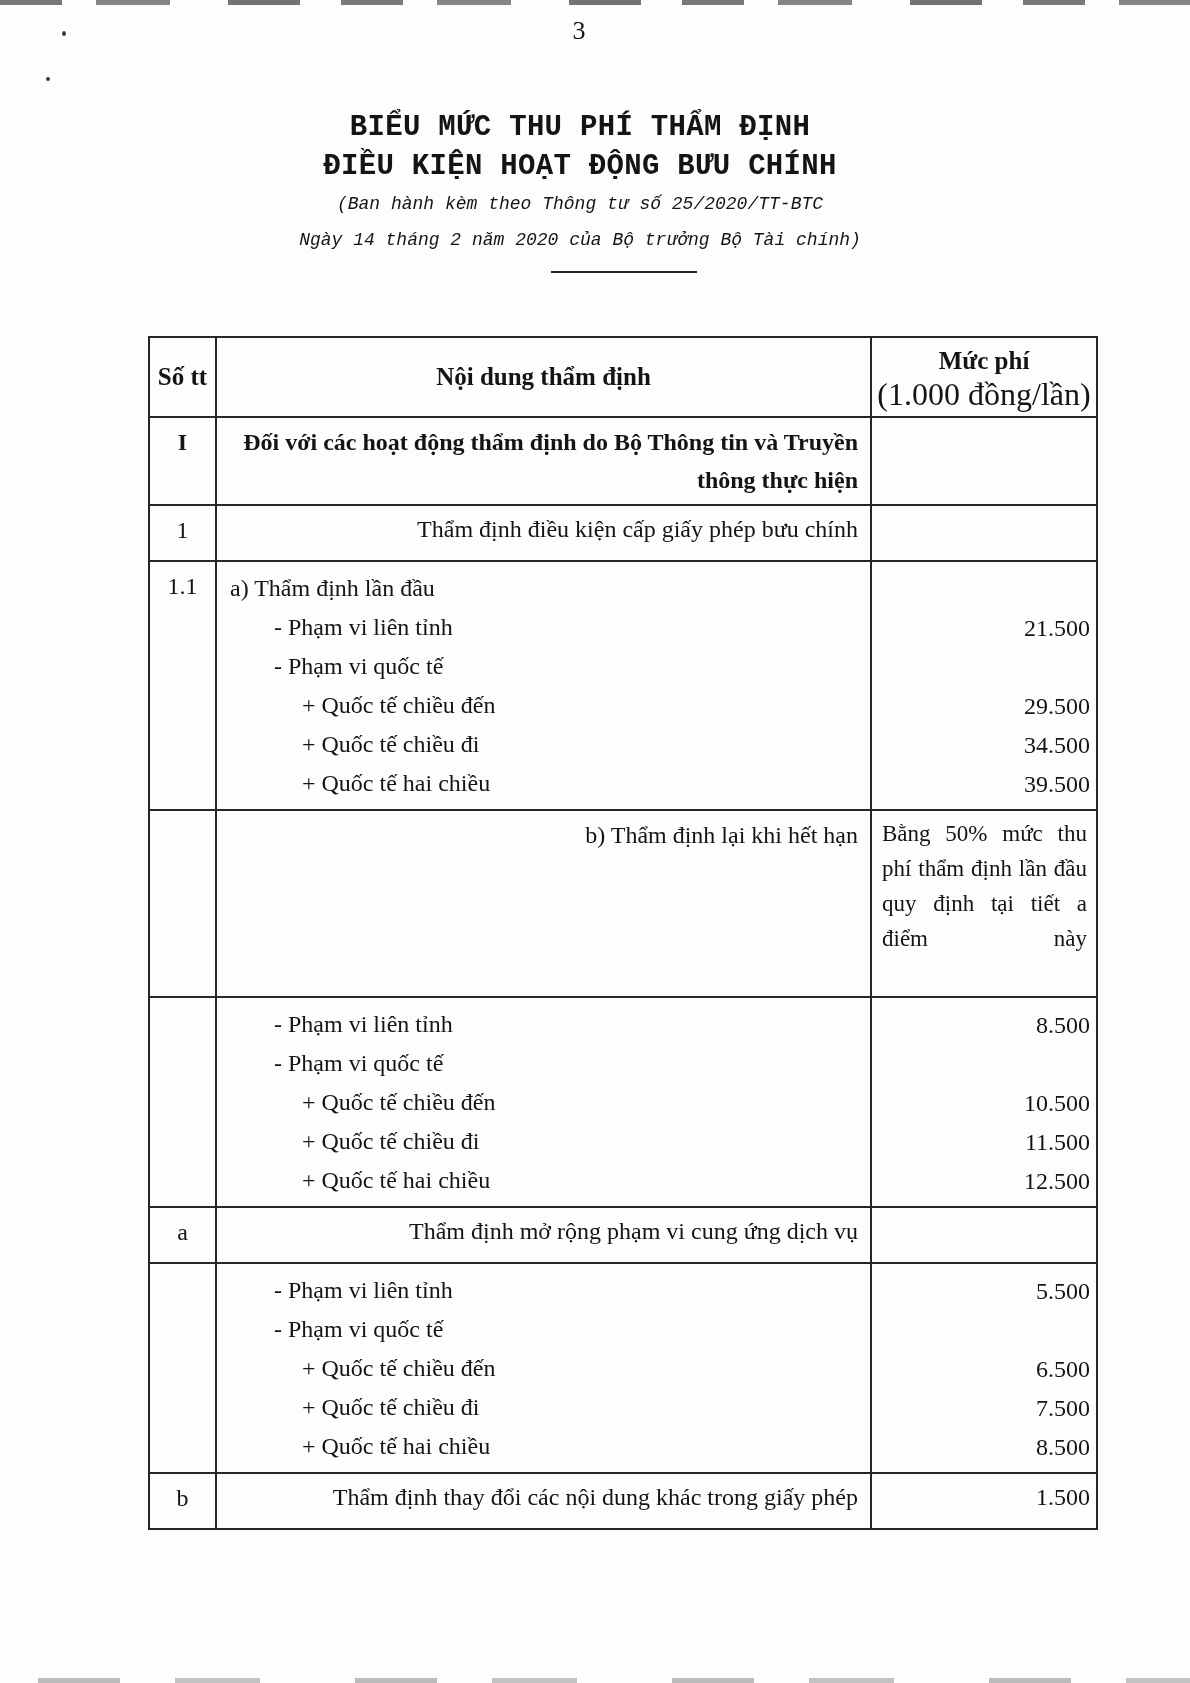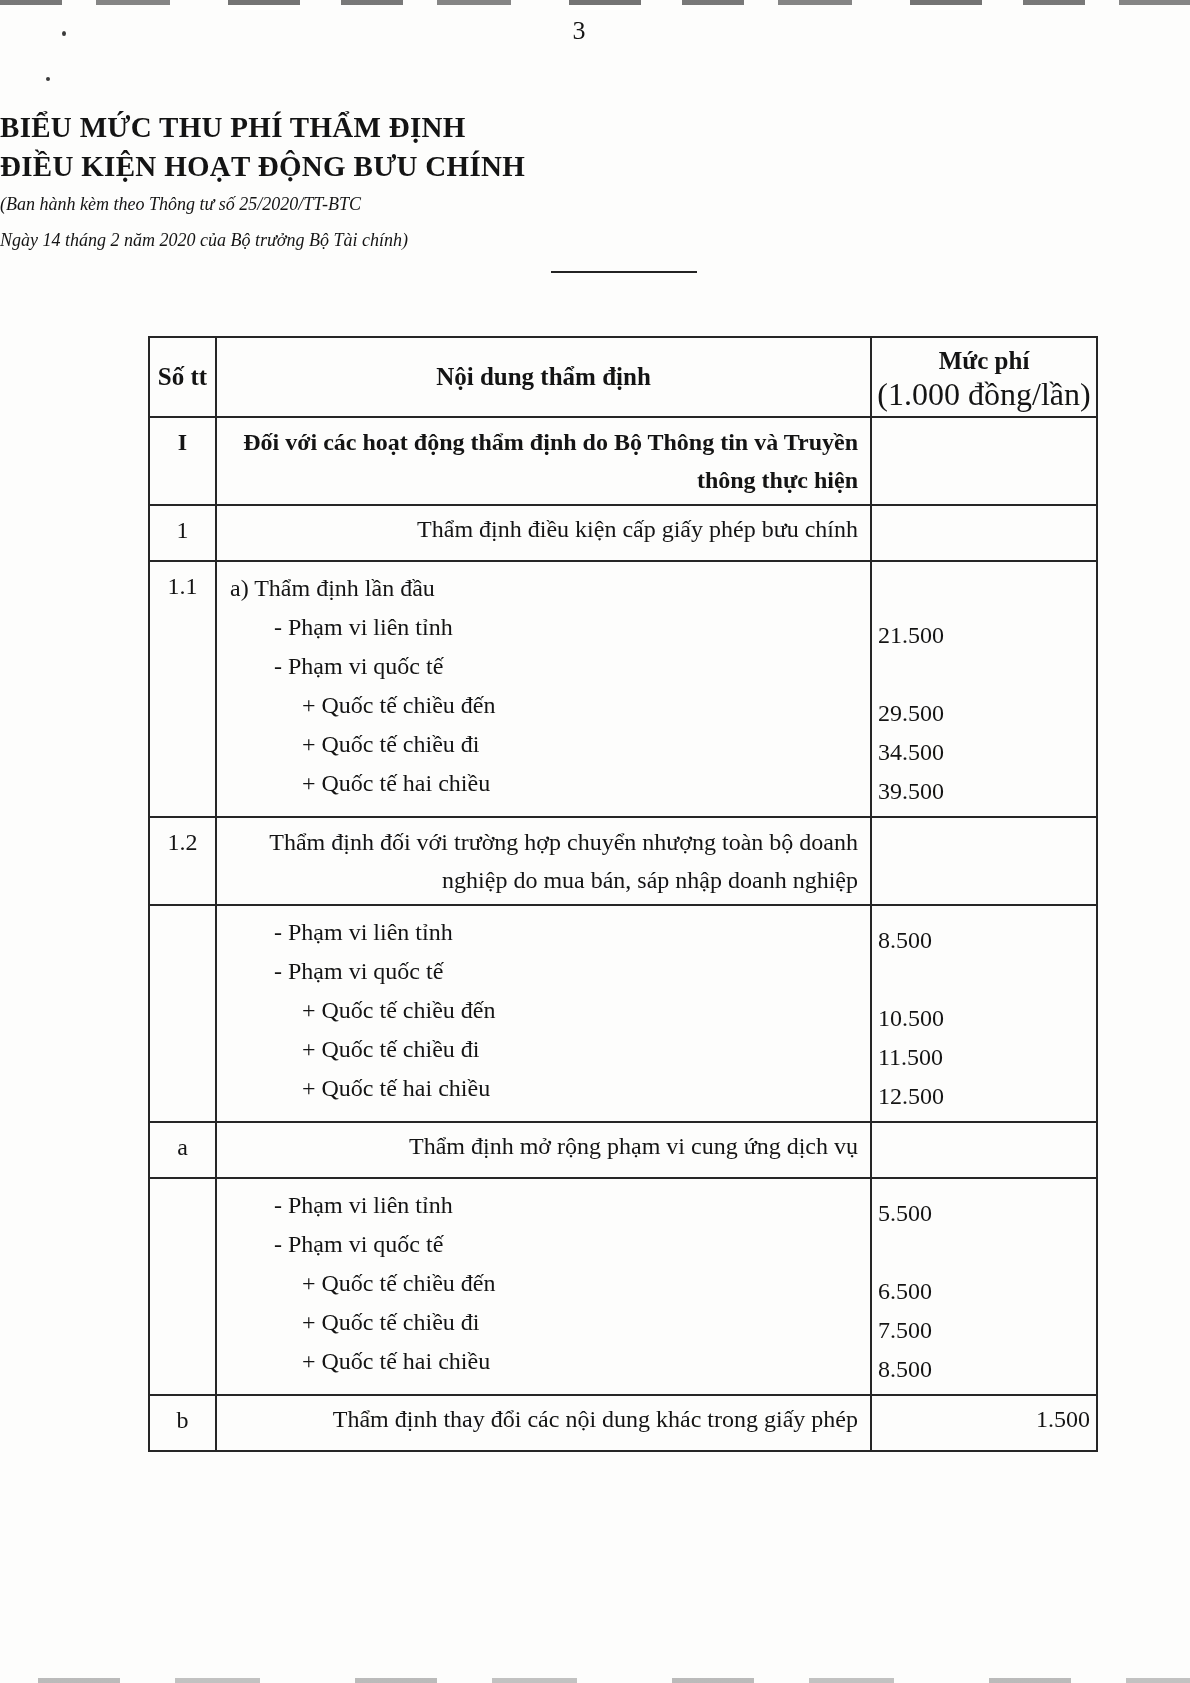--- a/index.html
+++ b/index.html
@@ -32,21 +32,22 @@
   .speck-1{left:62px;top:31px;width:4px;height:5px;}
   .speck-2{left:46px;top:77px;width:4px;height:4px;}
 
   .page-number{
     position:absolute;top:16px;left:0;width:1158px;
     text-align:center;font-size:26px;
   }
 
   .doc-header{
     position:absolute;top:108px;left:0;width:1160px;
-    text-align:left;
+    text-align:center;
+    font-family:Liberation Mono, monospace;
   }
   .doc-title{font-size:29px;font-weight:bold;line-height:39px;letter-spacing:.3px;}
   .doc-subtitle{font-size:18px;font-style:italic;line-height:36px;}
   .title-divider{
     width:146px;height:2px;background:#232323;
     margin:13px 0 0 551px;
   }
 
   table.fee-table{
     position:absolute;top:336px;left:148px;
@@ -72,21 +73,21 @@
   .fee-h2{font-weight:normal;font-size:32px;line-height:32px;}
   .fee-h1{line-height:34px;}
 
   td.no{text-align:center;padding-top:6px;line-height:36px;}
   td.content{padding:5px 12px 5px 13px;line-height:38px;text-align:right;}
   td.fee{text-align:right;padding:5px 6px;line-height:38px;}
   .bold{font-weight:bold;}
   tr.row-single td{height:46px;}
   tr.row-single td.content,tr.row-single td.fee{padding-top:4px;padding-bottom:4px;}
   td.block-content{padding:7px 12px 5px 13px;margin-top:40px;}
-  td.block-fee{padding:15px 6px 5px 6px;text-align:left;}
+  td.block-fee{padding:8px 6px 5px 6px;text-align:right;}
   .line{height:39px;line-height:39px;white-space:nowrap;overflow:visible;}
   .ind1{padding-left:44px;}
   .ind2{padding-left:72px;}
   .fline{height:39px;line-height:39px;}
   td.fee-note{
     text-align:justify;
     font-size:23px;line-height:35px;
     padding:5px 9px 5px 10px;
     vertical-align:top;
   }
@@ -155,26 +156,26 @@
         <td class="block-fee">
           <div class="fline"></div>
           <div class="fline">21.500</div>
           <div class="fline"></div>
           <div class="fline">29.500</div>
           <div class="fline">34.500</div>
           <div class="fline">39.500</div>
         </td>
       </tr>
 
-
-      <tr>
-        <td class="no">1.2</td>
-        <td class="content">Thẩm định đối với trường hợp chuyển nhượng toàn bộ doanh nghiệp do mua bán, sáp nhập doanh nghiệp</td>
-        <td class="fee"></td>
-      </tr>
+      <tr>
+        <td class="no"></td>
+        <td class="content">b) Thẩm định lại khi hết hạn</td>
+        <td class="fee-note">Bằng 50% mức thu phí thẩm định lần đầu quy định tại tiết a điểm này</td>
+      </tr>
+
 
       <tr>
         <td class="no"></td>
         <td class="block-content">
           <div class="line ind1">- Phạm vi liên tỉnh</div>
           <div class="line ind1">- Phạm vi quốc tế</div>
           <div class="line ind2">+ Quốc tế chiều đến</div>
           <div class="line ind2">+ Quốc tế chiều đi</div>
           <div class="line ind2">+ Quốc tế hai chiều</div>
         </td>

